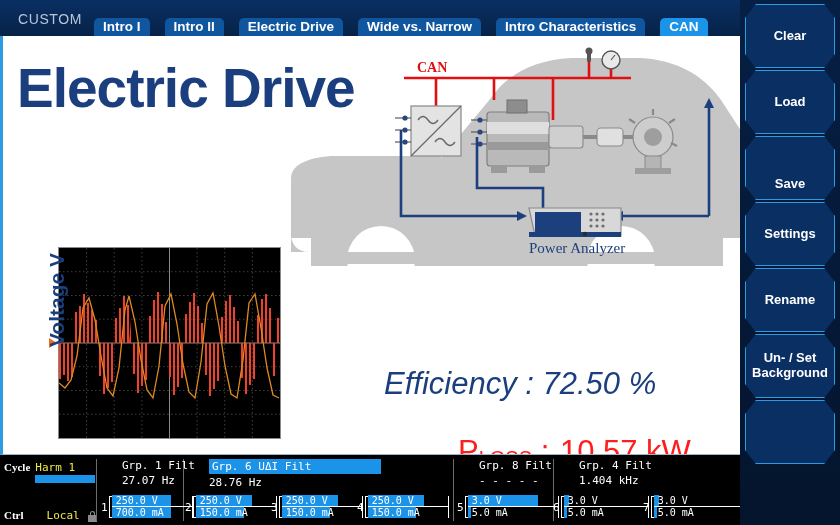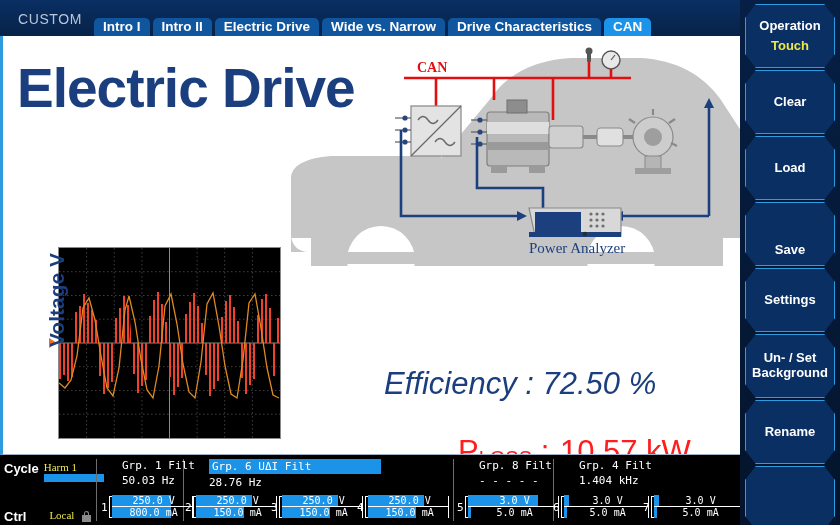--- a/index.html
+++ b/index.html
@@ -28,21 +28,21 @@
     color: #b9c6d9;
     font-size: 14px;
     letter-spacing: .6px;
     padding: 0 12px 9px 10px;
     white-space: nowrap;
   }
   .tab {
     height: 18px;
     display: flex; align-items: center;
     padding: 0 9px;
-    margin-right: 3px;
+    margin-right: 15px;
     border-radius: 5px 5px 0 0;
     color: #ffffff;
     font-size: 13.5px;
     font-weight: bold;
     white-space: nowrap;
     background: #10569f;
     line-height: 1;
   }
   .tab.selected { background: #1a93e8; }
   .tab.script   { background: #0e4f92; }
@@ -162,56 +162,56 @@
     background: #000;
     color: #ffffff;
     font-family: "DejaVu Sans Mono", monospace;
     font-size: 10px;
     overflow: hidden;
   }
   .divline { position:absolute; top:4px; height:62px; width:1px; background:#6d6d6d; }
 
   .ctrl-area { position: absolute; left: 4px; top: 6px; width: 95px; }
   .ctrl-row { display: flex; align-items: flex-start; height: 26px; }
-  .ctrl-tag { color: #ffffff; font-size: 13px; font-family: Liberation Sans, sans-serif; font-weight: bold; margin-right: 5px; }
-  .ctrl-val { color: #ece84a; font-size: 11px; font-family: Liberation Serif, serif; }
+  .ctrl-tag { color: #ffffff; font-size: 11px; font-family: Liberation Serif, serif; font-weight: bold; margin-right: 5px; }
+  .ctrl-val { color: #ece84a; font-size: 11px; }
   .ctrl-bar { width: 60px; height: 8px; background: #1a93e8; margin-top: 1px; }
   .lock {
     display:inline-block; width:9px; height:11px; position:relative; margin-left:8px; top:2px;
   }
   .lock .body { position:absolute; bottom:0; left:0; width:9px; height:7px; background:#8a8a8a; }
   .lock .shk { position:absolute; top:0; left:2px; width:5px; height:5px; border:1.5px solid #8a8a8a; border-bottom:none; border-radius:3px 3px 0 0;}
 
   .grp { position: absolute; top: 4px; padding-left: 24px; }
   .grp-hdr { font-size: 11px; color: #ffffff; white-space: nowrap; }
   .grp-hdr.hl { background: #1a93e8; color: #ffffff; padding: 1px 3px; }
   .grp-freq { font-size: 11px; color: #ffffff; margin-top: 2px; white-space: nowrap; }
 
   .chan { position: absolute; top: 40px; display: flex; align-items: center; }
   .chan-num { font-size: 11px; color: #ffffff; margin-right: 1px; }
   .chan-brk { width: 3px; height: 22px; border-left: 1px solid #ffffff; border-top: 1px solid #ffffff; border-bottom: 1px solid #ffffff; }
   .chan-vals { position: relative; height: 24px; }
   .chan-endcap { position: absolute; top: 1px; width: 1px; height: 22px; background: #ffffff; }
-  .valrow { position: relative; height: 11px; white-space: nowrap; text-align: center; }
+  .valrow { position: relative; height: 11px; white-space: nowrap; }
   .valbar { position: absolute; left: 0; top: 0; height: 11px; background: #1a93e8; }
   .valtxt { position: relative; padding-left: 4px; font-size: 10px; color: #ffffff; line-height: 11px; }
 </style>
 </head>
 <body>
 
 <div id="app">
 
   <div id="tabbar">
     <div class="custom-label">CUSTOM</div>
     <div id="tabs-host" style="display:flex;align-items:flex-end;">
         <div class="tab">Intro I</div>
         <div class="tab">Intro II</div>
         <div class="tab">Electric Drive</div>
         <div class="tab">Wide vs. Narrow</div>
-        <div class="tab">Drive Characteristics</div>
+        <div class="tab">Intro Characteristics</div>
         <div class="tab selected">CAN</div>
       </div>
   </div>
 
   <div id="content">
 
     <div id="title">Electric Drive</div>
 
     <div id="carwrap">
       <svg width="452" height="308" viewBox="0 0 452 308" xmlns="http://www.w3.org/2000/svg">
@@ -404,41 +404,37 @@
     <div id="efficiency">
       <span>Efficiency : </span><span>72.50 %</span>
     </div>
     <div id="ploss">
       <span>P</span><span class="sub">LOSS</span><span> : </span><span class="val">10.57 kW</span>
     </div>
   </div>
 
   <div id="softkeys">
       <div class="skey">
-        <div style="white-space: pre-line;">Operation</div>
-        <div class="sub2">Touch</div>
-      </div>
-      <div class="skey">
         <div style="white-space: pre-line;">Clear</div>
       </div>
       <div class="skey">
         <div style="white-space: pre-line;">Load</div>
       </div>
       <div class="skey">
         <div style="white-space: pre-line; margin-top: 32px;">Save</div>
       </div>
       <div class="skey">
         <div style="white-space: pre-line;">Settings</div>
+      </div>
+      <div class="skey">
+        <div style="white-space: pre-line;">Rename</div>
       </div>
       <div class="skey">
         <div style="white-space: pre-line;">Un- / Set
 Background</div>
-      </div>
-      <div class="skey">
-        <div style="white-space: pre-line;">Rename</div>
       </div>
       <div class="skey blank">
         <div style="white-space: pre-line;"></div>
       </div>
     </div>
 
   <div id="statusbar">
     <div class="ctrl-area">
       <div class="ctrl-row">
         <span class="ctrl-tag">Cycle</span>
@@ -456,21 +452,21 @@
           </span>
       </div>
     </div>
     <div id="status-dyn"></div>
   <div class="divline" style="left: 96px;"></div>
       <div class="divline" style="left: 183px;"></div>
       <div class="divline" style="left: 453px;"></div>
       <div class="divline" style="left: 553px;"></div>
       <div class="grp" style="left: 98px;">
         <div class="grp-hdr">Grp. 1 Filt</div>
-        <div class="grp-freq">50.03  Hz</div>
+        <div class="grp-freq">27.07  Hz</div>
       </div>
       <div class="grp" style="left: 185px;">
         <div class="grp-hdr hl" style="width: 172px;">Grp. 6 UΔI  Filt</div>
         <div class="grp-freq">28.76  Hz</div>
       </div>
       <div class="grp" style="left: 455px;">
         <div class="grp-hdr">Grp. 8 Filt</div>
         <div class="grp-freq">- - - - -</div>
       </div>
       <div class="grp" style="left: 555px;">
@@ -481,21 +477,21 @@
         <span class="chan-num">1</span>
         <span class="chan-brk"></span>
         <span class="chan-vals" style="width: 80px;">
           <div class="valrow">
             <div class="valbar" style="width: 59.2px;"></div>
             <div class="valtxt">250.0 V</div>
           </div>
           <div style="height: 1px; background: rgb(255, 255, 255); width: 80px; margin: 0px;"></div>
           <div class="valrow">
             <div class="valbar" style="width: 59.2px;"></div>
-            <div class="valtxt">800.0 mA</div>
+            <div class="valtxt">700.0 mA</div>
           </div>
           <div class="chan-endcap" style="left: 80px;"></div>
         </span>
       </div>
       <div class="chan" style="left: 185px;">
         <span class="chan-num">2</span>
         <span class="chan-brk"></span>
         <span class="chan-vals" style="width: 80px;">
           <div class="valrow">
             <div class="valbar" style="width: 56px;"></div>

